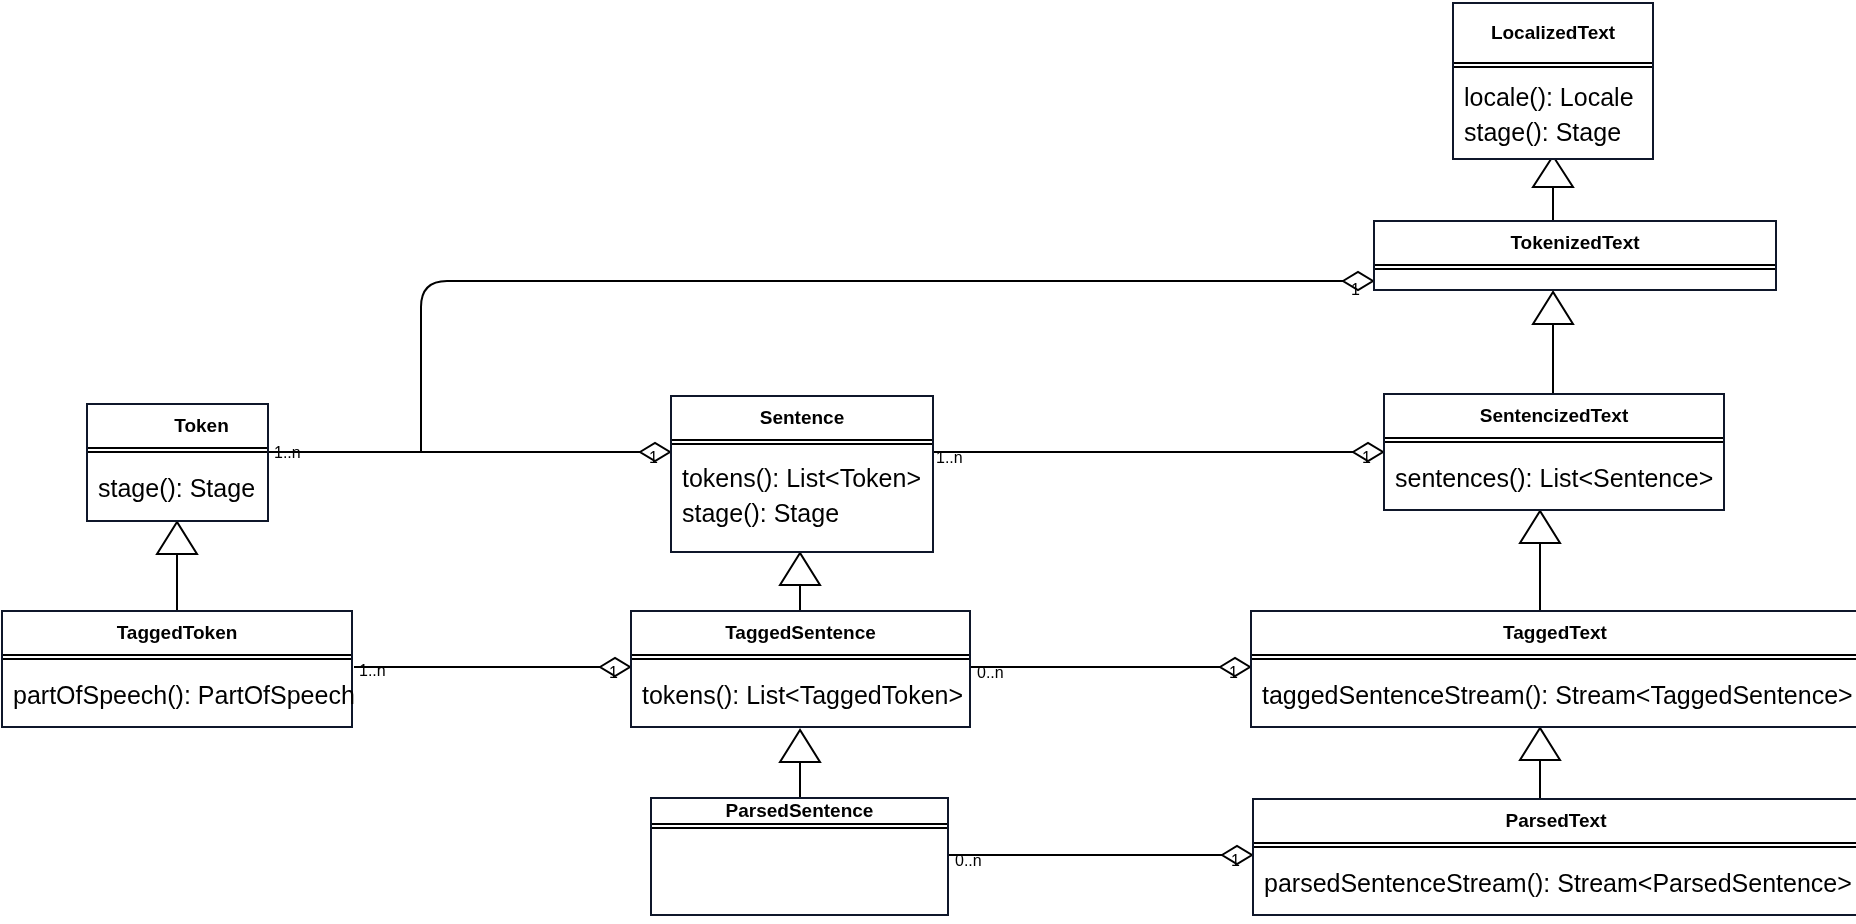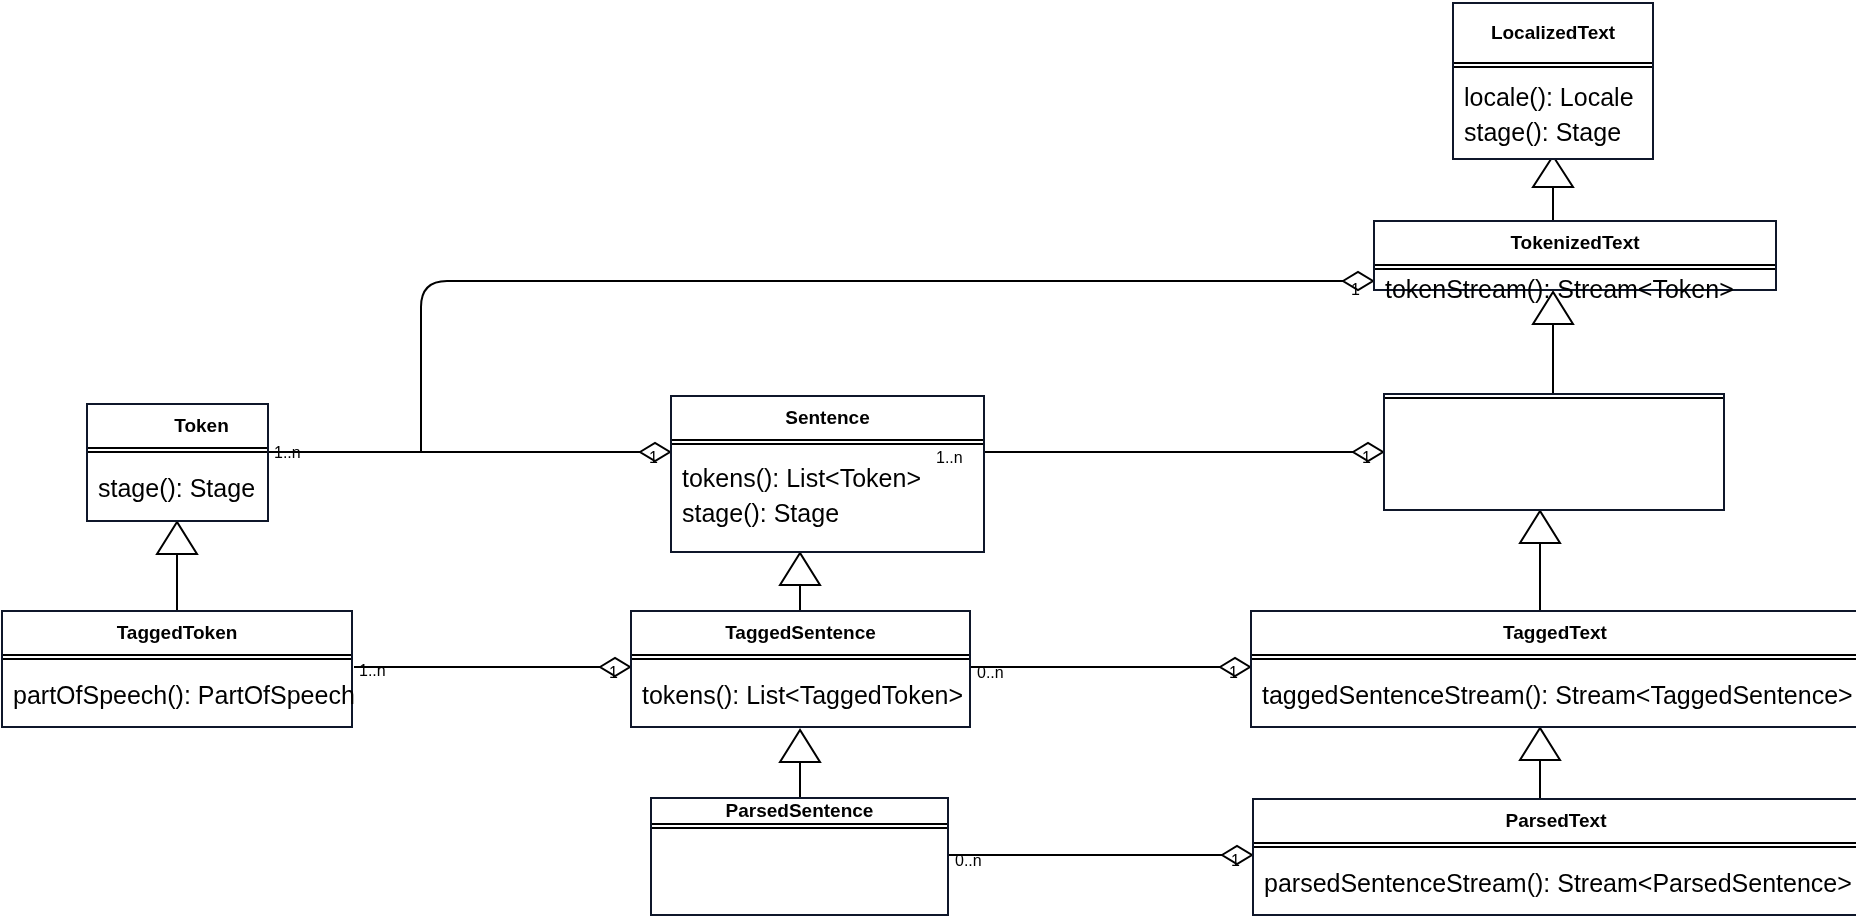--- a/index.html
+++ b/index.html
@@ -142,38 +142,39 @@
     <div class="uml-sep"></div>
     <div class="uml-members">
       <div>locale(): Locale</div>
       <div>stage(): Stage</div>
     </div>
   </div>
 
   <div class="uml-class" style="left:1373px; top:220px; width:404px; height:71px;">
     <div class="uml-name" style="height:44px;">TokenizedText</div>
     <div class="uml-sep"></div>
-    <div class="uml-members" style="padding-top:2px;">
-      <div>tokenStream(): Stream&lt;Token&gt;</div>
-    </div>
   </div>
 
   <div class="uml-class" style="left:1383px; top:393px; width:342px; height:118px;">
-    <div class="uml-sep"></div>
+    <div class="uml-name" style="height:44px;">SentencizedText</div>
+    <div class="uml-sep"></div>
+    <div class="uml-members" style="padding-top:18px;">
+      <div>sentences(): List&lt;Sentence&gt;</div>
+    </div>
   </div>
 
   <div class="uml-class" style="left:86px; top:403px; width:183px; height:119px;">
     <div class="uml-name" style="height:44px;padding-left:48px;">Token</div>
     <div class="uml-sep"></div>
     <div class="uml-members" style="padding-top:18px;">
       <div>stage(): Stage</div>
     </div>
   </div>
 
-  <div class="uml-class" style="left:670px; top:395px; width:315px; height:158px;">
+  <div class="uml-class" style="left:670px; top:395px; width:264px; height:158px;">
     <div class="uml-name" style="height:44px;">Sentence</div>
     <div class="uml-sep"></div>
     <div class="uml-members" style="padding-top:16px;">
       <div>tokens(): List&lt;Token&gt;</div>
       <div>stage(): Stage</div>
     </div>
   </div>
 
   <div class="uml-class" style="left:630px; top:610px; width:341px; height:118px;">
     <div class="uml-name" style="height:44px;">TaggedSentence</div>

